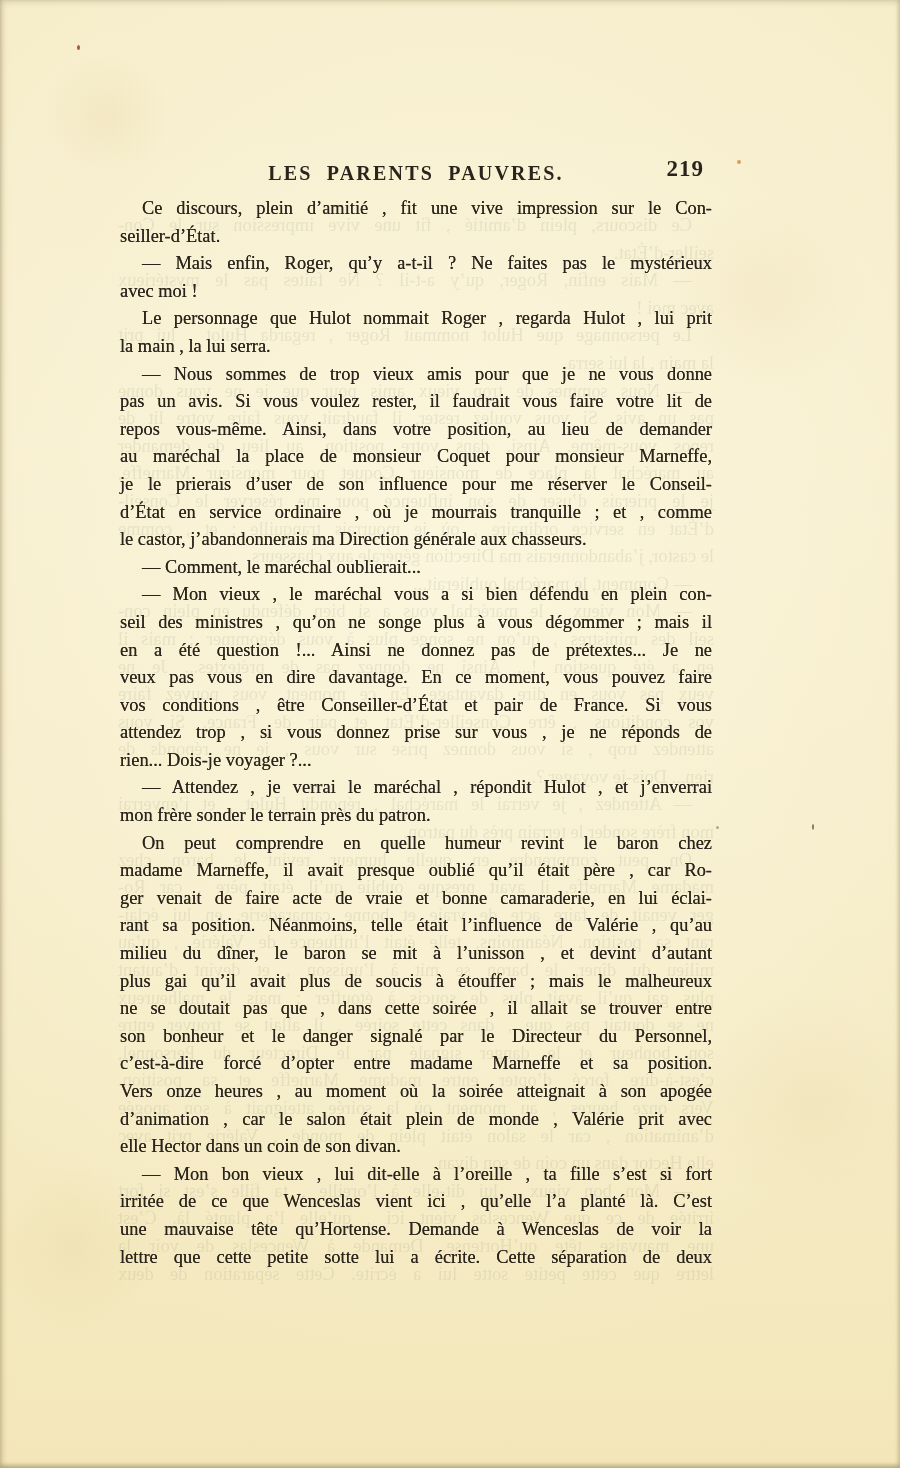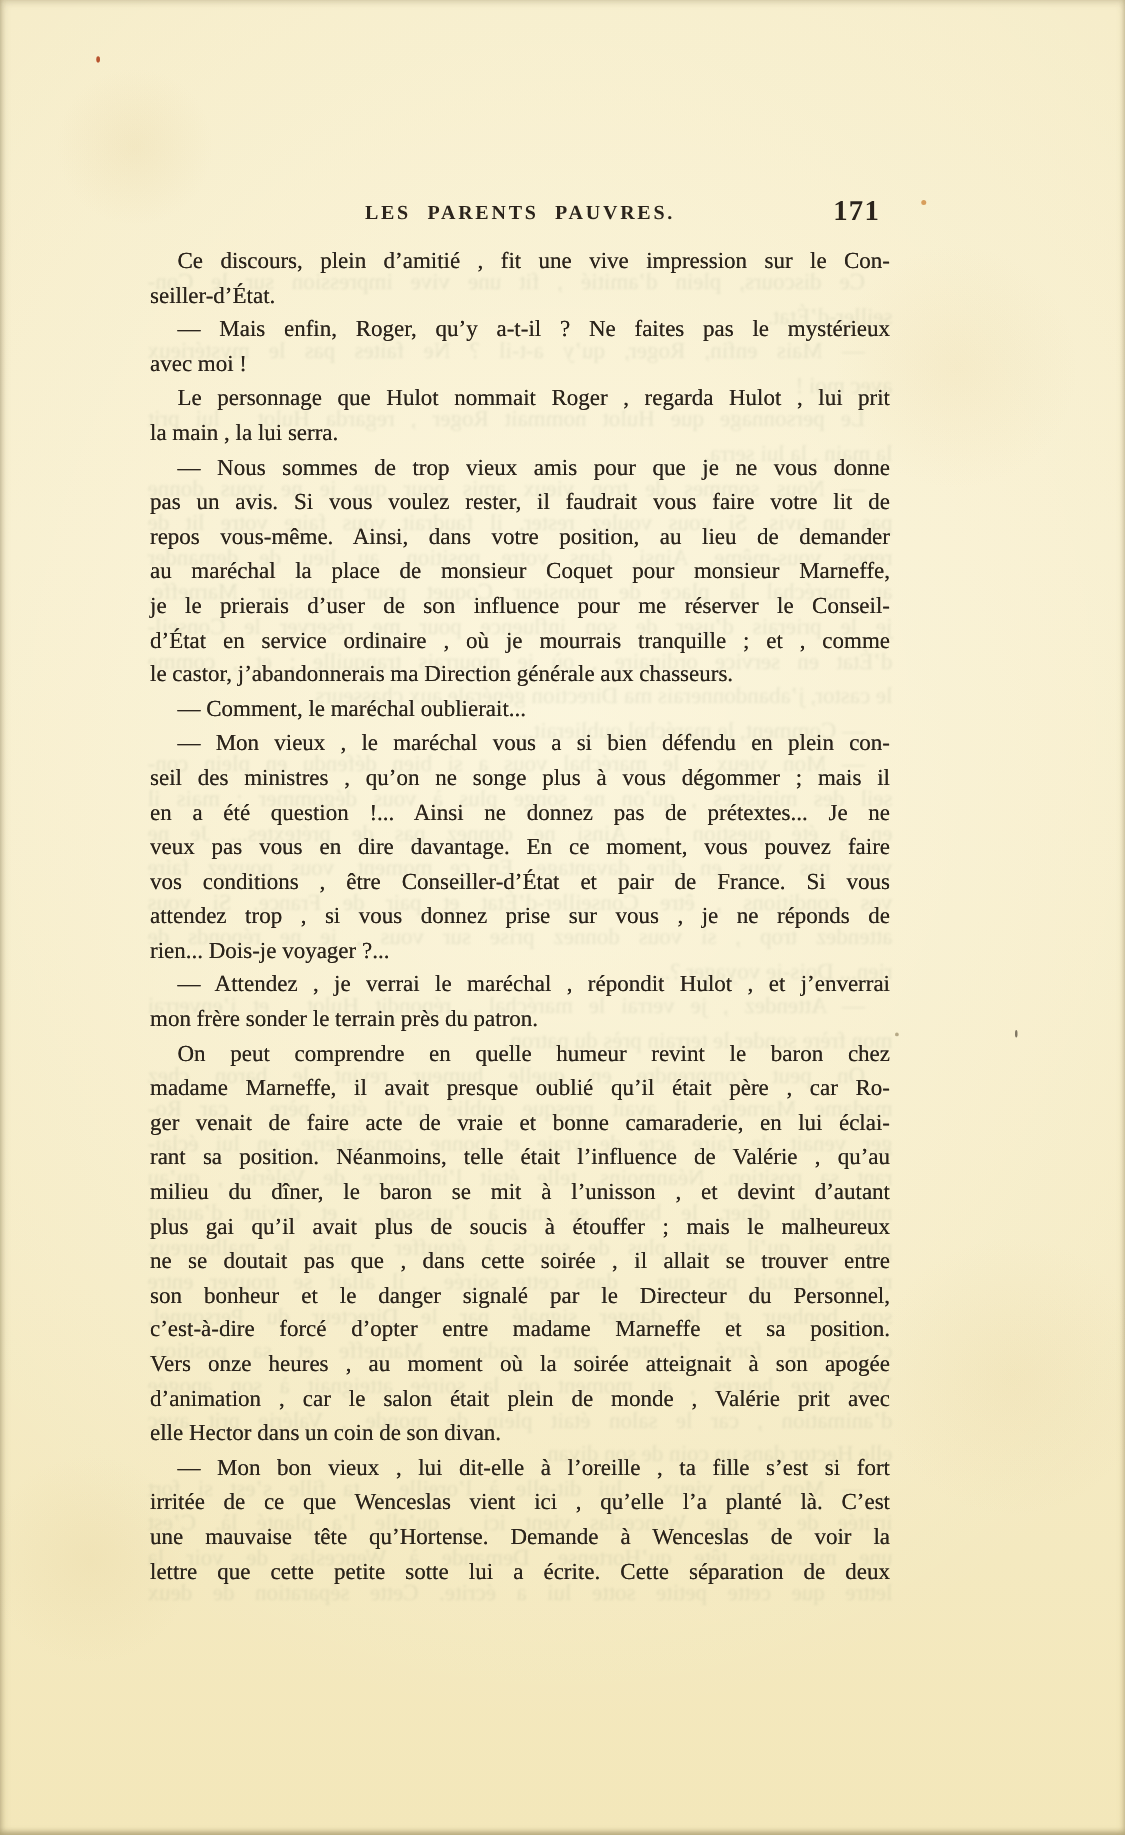--- a/index.html
+++ b/index.html
@@ -48,21 +48,21 @@
     position: relative;
     margin-top: 156px;
     height: 30px;
   }
   .header-title {
     position: absolute;
     left: 0;
     right: 0;
     top: 6px;
     text-align: center;
-    font-size: 16px;
+    font-size: 20px;
     font-weight: bold;
     letter-spacing: 2.2px;
     word-spacing: 7px;
   }
   .header-pagenum {
     position: absolute;
     right: 8px;
     top: 0;
     font-size: 23px;
     font-weight: bold;
@@ -172,21 +172,21 @@
         <div class="line first">— Mon bon vieux , lui dit-elle à l’oreille , ta fille s’est si fort</div>
         <div class="line">irritée de ce que Wenceslas vient ici , qu’elle l’a planté là. C’est</div>
         <div class="line">une mauvaise tête qu’Hortense. Demande à Wenceslas de voir la</div>
         <div class="line">lettre que cette petite sotte lui a écrite. Cette séparation de deux</div>
       </div>
     </div>
 
   <div class="content">
     <div class="running-header">
       <div class="header-title">LES PARENTS PAUVRES.</div>
-      <div class="header-pagenum">171</div>
+      <div class="header-pagenum">219</div>
     </div>
 
     <div class="text-block">
         <div class="para">
           <div class="line first">Ce discours, plein d’amitié , fit une vive impression sur le Con-</div>
           <div class="line last">seiller-d’État.</div>
         </div>
         <div class="para">
           <div class="line first">— Mais enfin, Roger, qu’y a-t-il ? Ne faites pas le mystérieux</div>
           <div class="line last">avec moi !</div>

